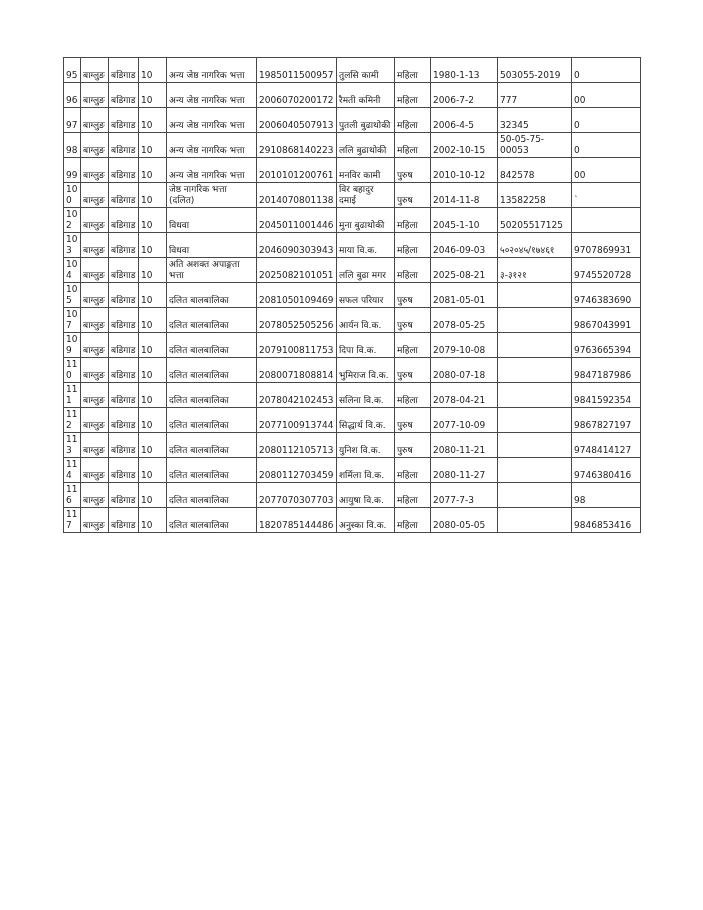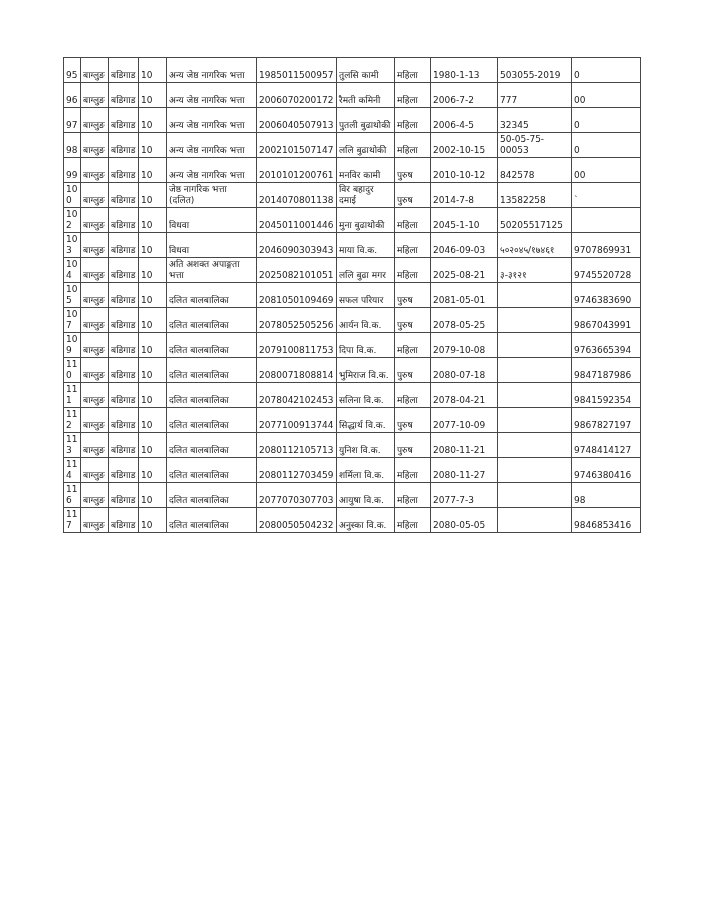--- a/index.html
+++ b/index.html
@@ -80,21 +80,21 @@
           <td>2006-4-5</td>
           <td>32345</td>
           <td>0</td>
         </tr>
         <tr>
           <td>98</td>
           <td>बाग्लुङ</td>
           <td>बडिगाड</td>
           <td>10</td>
           <td>अन्य जेष्ठ नागरिक भत्ता</td>
-          <td>2002101507147</td>
+          <td>2910868140223</td>
           <td>ललि बुढाथोकी</td>
           <td>महिला</td>
           <td>2002-10-15</td>
           <td>50-05-75-00053</td>
           <td>0</td>
         </tr>
         <tr>
           <td>99</td>
           <td>बाग्लुङ</td>
           <td>बडिगाड</td>
@@ -109,21 +109,21 @@
         </tr>
         <tr>
           <td>100</td>
           <td>बाग्लुङ</td>
           <td>बडिगाड</td>
           <td>10</td>
           <td>जेष्ठ नागरिक भत्ता (दलित)</td>
           <td>2014070801138</td>
           <td>विर बहादुर दमाई</td>
           <td>पुरुष</td>
-          <td>2014-7-8</td>
+          <td>2014-11-8</td>
           <td>13582258</td>
           <td>`</td>
         </tr>
         <tr>
           <td>102</td>
           <td>बाग्लुङ</td>
           <td>बडिगाड</td>
           <td>10</td>
           <td>विधवा</td>
           <td>2045011001446</td>
@@ -275,21 +275,21 @@
           <td>2077-7-3</td>
           <td></td>
           <td>98</td>
         </tr>
         <tr>
           <td>117</td>
           <td>बाग्लुङ</td>
           <td>बडिगाड</td>
           <td>10</td>
           <td>दलित बालबालिका</td>
-          <td>2080050504232</td>
+          <td>1820785144486</td>
           <td>अनुस्का वि.क.</td>
           <td>महिला</td>
           <td>2080-05-05</td>
           <td></td>
           <td>9846853416</td>
         </tr>
       </tbody>
   </table>
 </div>
 

